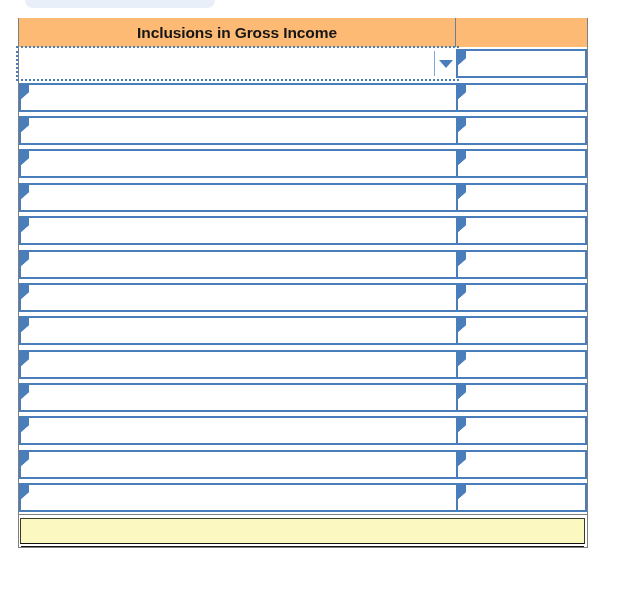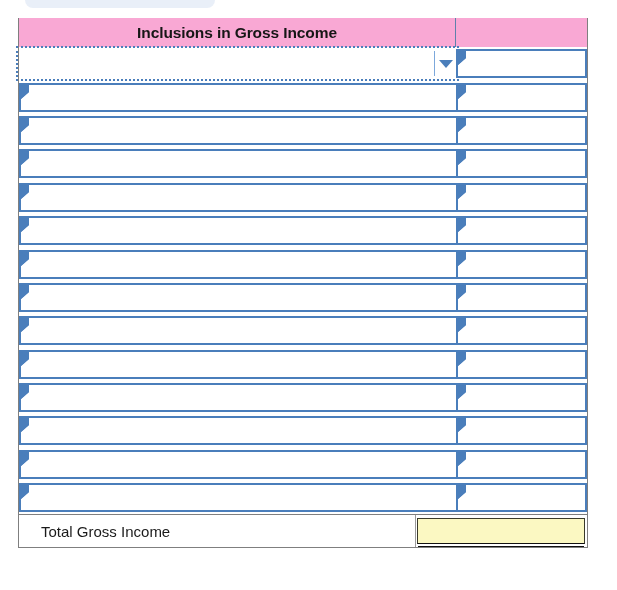--- a/index.html
+++ b/index.html
@@ -33,21 +33,21 @@
   .worksheet {
     position: absolute;
     left: 18px;
     top: 18px;
     width: 570px;
   }
 
   .wk-head {
     display: flex;
     height: 29px;
-    background: #f9a8d4;
+    background: #fdba74;
     border-left: 1px solid #7f7f7f;
     border-right: 1px solid #7f7f7f;
   }
   .wk-head .hcell {
     display: flex;
     align-items: center;
     justify-content: center;
     font-size: 15.5px;
     font-weight: bold;
     color: #161616;
@@ -397,20 +397,19 @@
           <div class="cell-amt">
             <div class="combo amt">
               <span class="lefttri"></span>
               <span class="combo-text"></span>
             </div>
           </div>
         </div>
       </div>
 
     <div class="wk-total">
-      <div class="tlabel">Total Gross Income</div>
       <div class="tamt">
         <input class="total-input" type="text" placeholder="" style="">
       </div>
     </div>
 
   </div>
 </div>
 
 </body></html>

